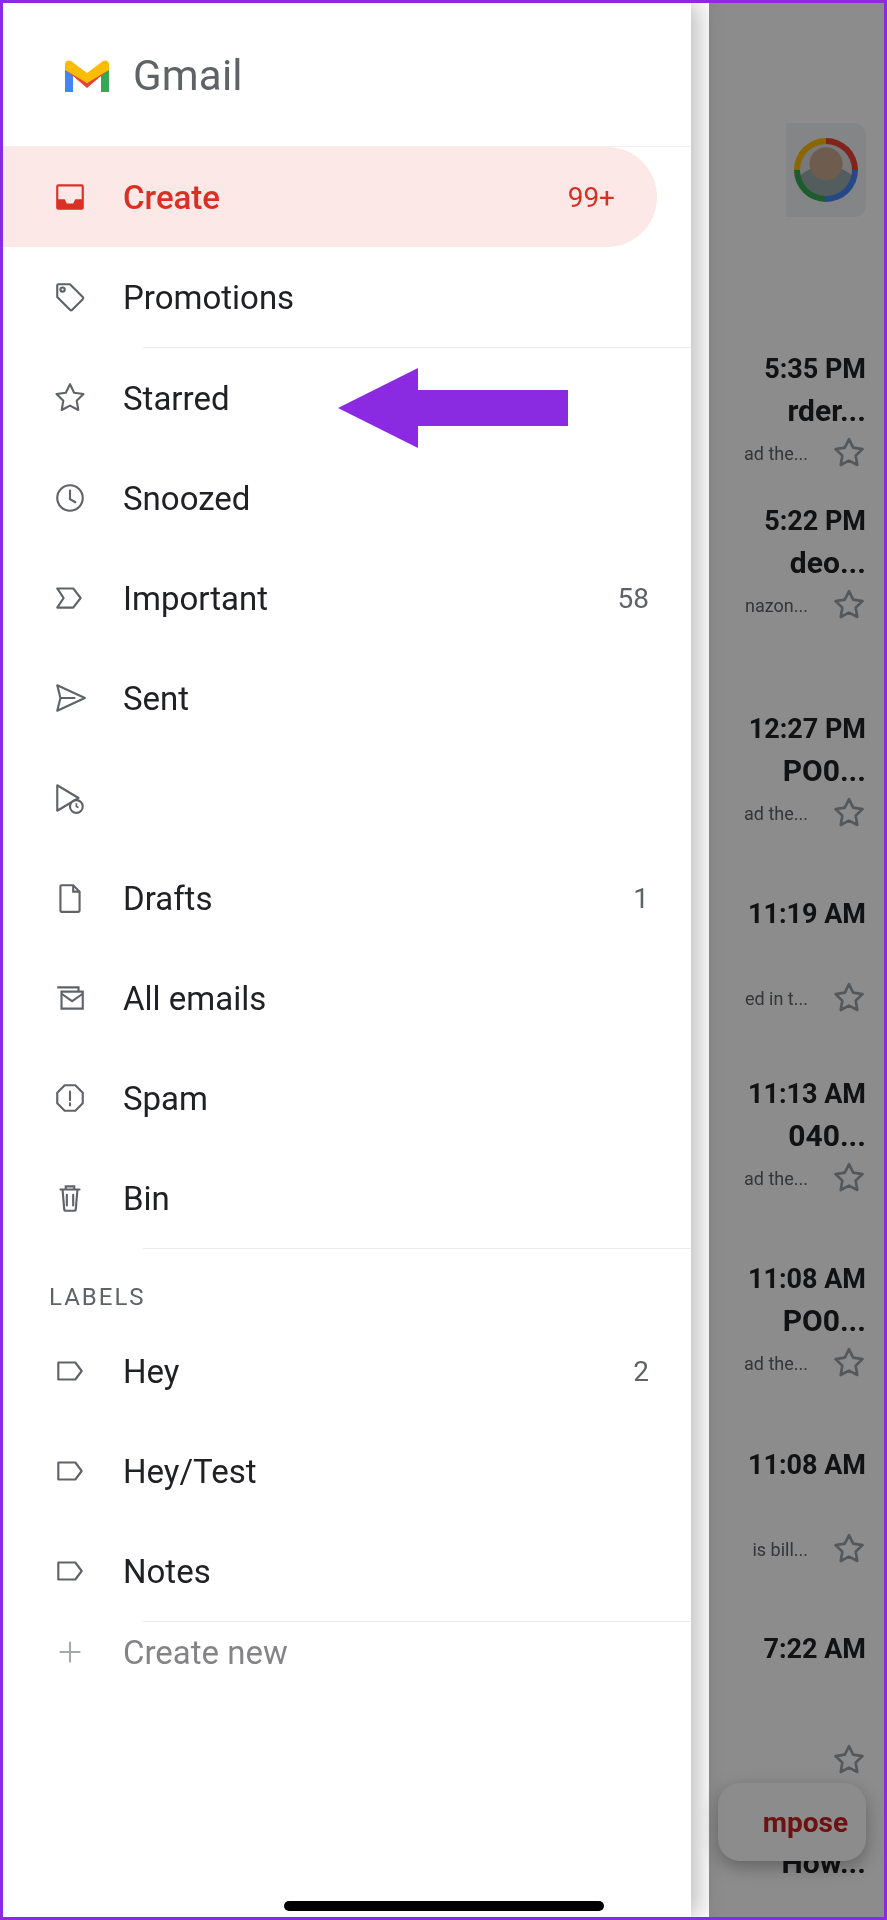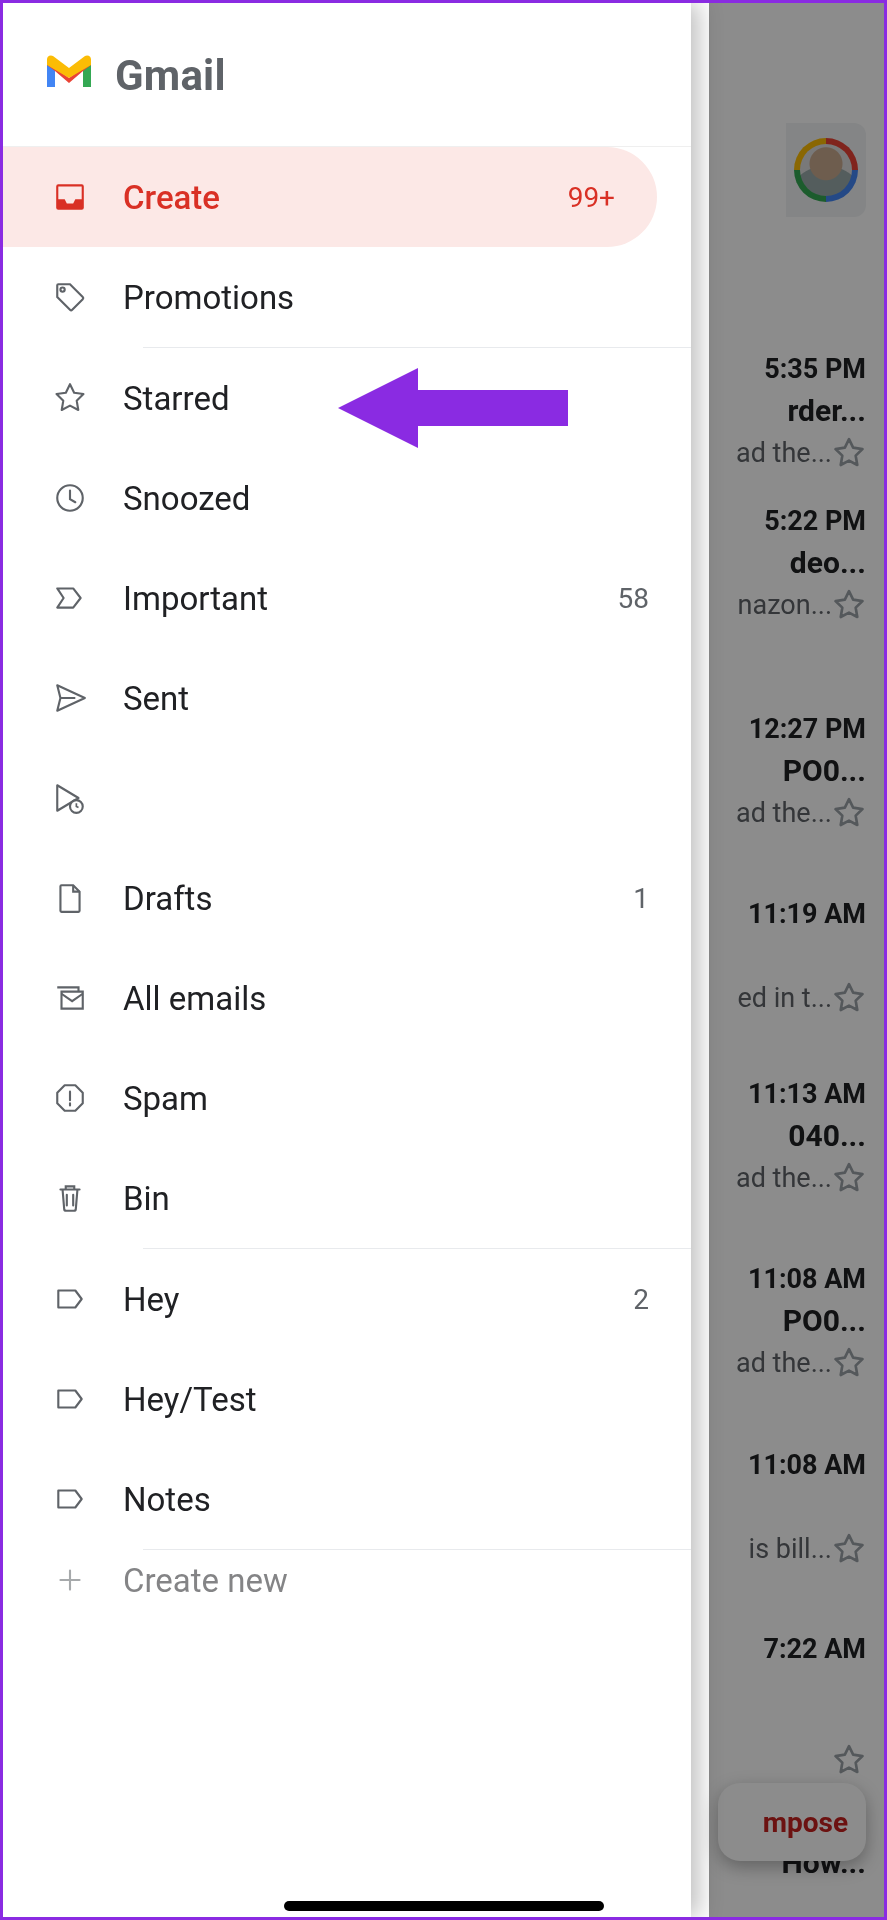--- a/index.html
+++ b/index.html
@@ -31,44 +31,43 @@
       width: 52px; height: 52px; border-radius: 50%; background: #ddd;
       background-image: radial-gradient(circle at 50% 38%, #c8a98e 0 16px, transparent 17px),
                         radial-gradient(circle at 50% 120%, #9aa 0 40px, transparent 41px);
     }
     .bg-row {
       position: absolute; right: 0; width: 175px; padding: 0 18px 0 0;
       display: flex; flex-direction: column; align-items: flex-end; gap: 8px;
     }
     .bg-time { font-size: 27px; font-weight: 700; color: #202124; text-align: right; }
     .bg-line1 { font-size: 30px; font-weight: 700; color: #202124; text-align: right; white-space: nowrap; }
-    .bg-line2 { font-size: 27px; color: #5f6368; text-align: right; white-space: nowrap; display:flex; align-items:center; gap:0; }
+    .bg-line2 { font-size: 18px; color: #5f6368; text-align: right; white-space: nowrap; display:flex; align-items:center; gap:24px; }
     .bg-star { width: 34px; height: 34px; color: #9aa0a6; flex: 0 0 34px; }
     .compose-pill {
       position: absolute; right: 18px; bottom: 56px; height: 78px;
       width: 148px;
       border-radius: 22px; background: #fff;
       box-shadow: 0 6px 18px rgba(0,0,0,0.3);
       display: flex; align-items: center; justify-content: flex-end;
       padding: 0 18px;
     }
     .compose-label { color: #c5221f; font-size: 28px; font-weight: 700; }
 
     
     .drawer {
       position: absolute; top: 0; left: 0; width: 688px; height: 100%;
       background: #fff;
       box-shadow: 8px 0 22px rgba(0,0,0,0.25);
       display: flex; flex-direction: column;
     }
     .brand {
-      display: flex; gap: 20px;
-      padding: 48px 0 46px 40px;
+      display: flex; align-items: center; gap: 20px;
+      padding: 48px 0 46px 58px;
       border-bottom: 1px solid #efefef;
-      font-weight: bold;
     }
     .brand-name { font-size: 42px; color: #5f6368; letter-spacing: 0.2px; }
     .logo { width: 52px; height: 40px; }
 
     .nav { flex: 1; overflow: hidden; }
 
     .nav-item {
       display: flex; align-items: center;
       height: 100px;
       padding-left: 50px;
@@ -344,20 +343,21 @@
       <span class="label">Spam</span>
     </div>
     <div class="nav-item">
       <svg class="icon-slot" viewBox="0 0 32 32">
           <use href="#i-bin"></use>
         </svg>
       <span class="label">Bin</span>
     </div>
 
     <div class="section-divider"></div>
+    <div class="section-title">LABELS</div>
 
     <div class="nav-item">
       <svg class="icon-slot" viewBox="0 0 32 32">
           <use href="#i-label"></use>
         </svg>
       <span class="label">Hey</span>
       <span class="count">2</span>
     </div>
     <div class="nav-item">
       <svg class="icon-slot" viewBox="0 0 32 32">

